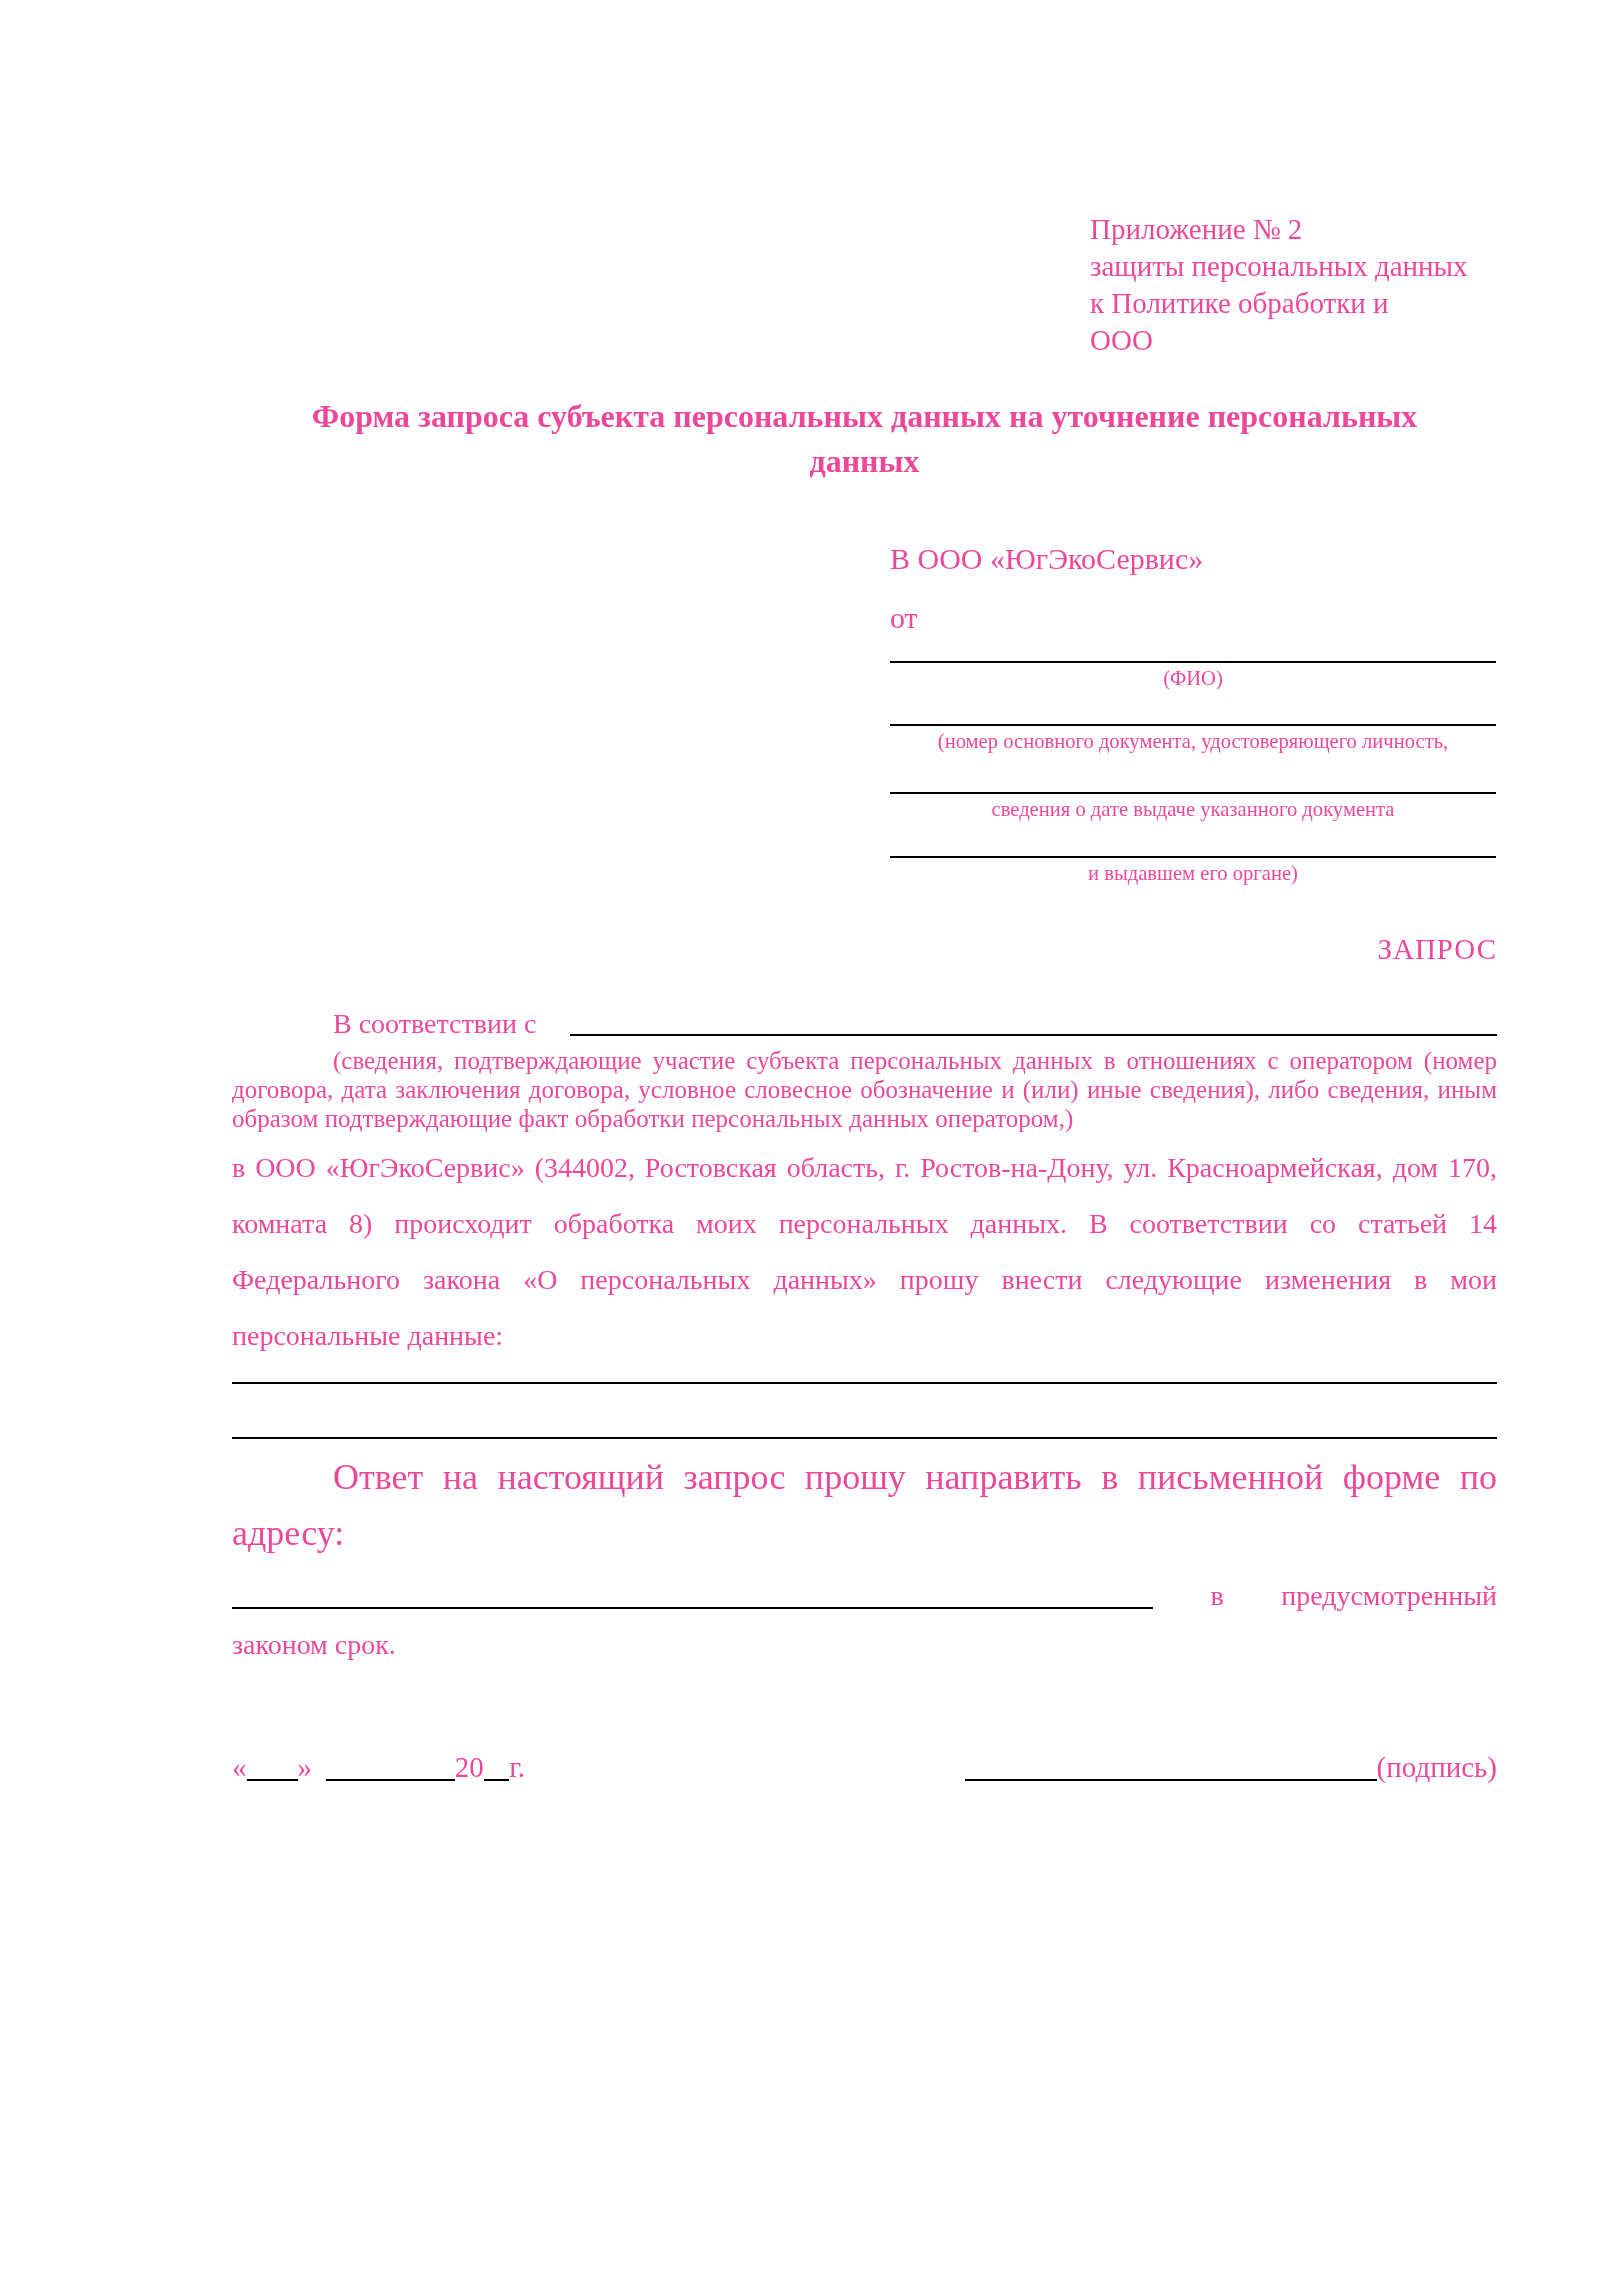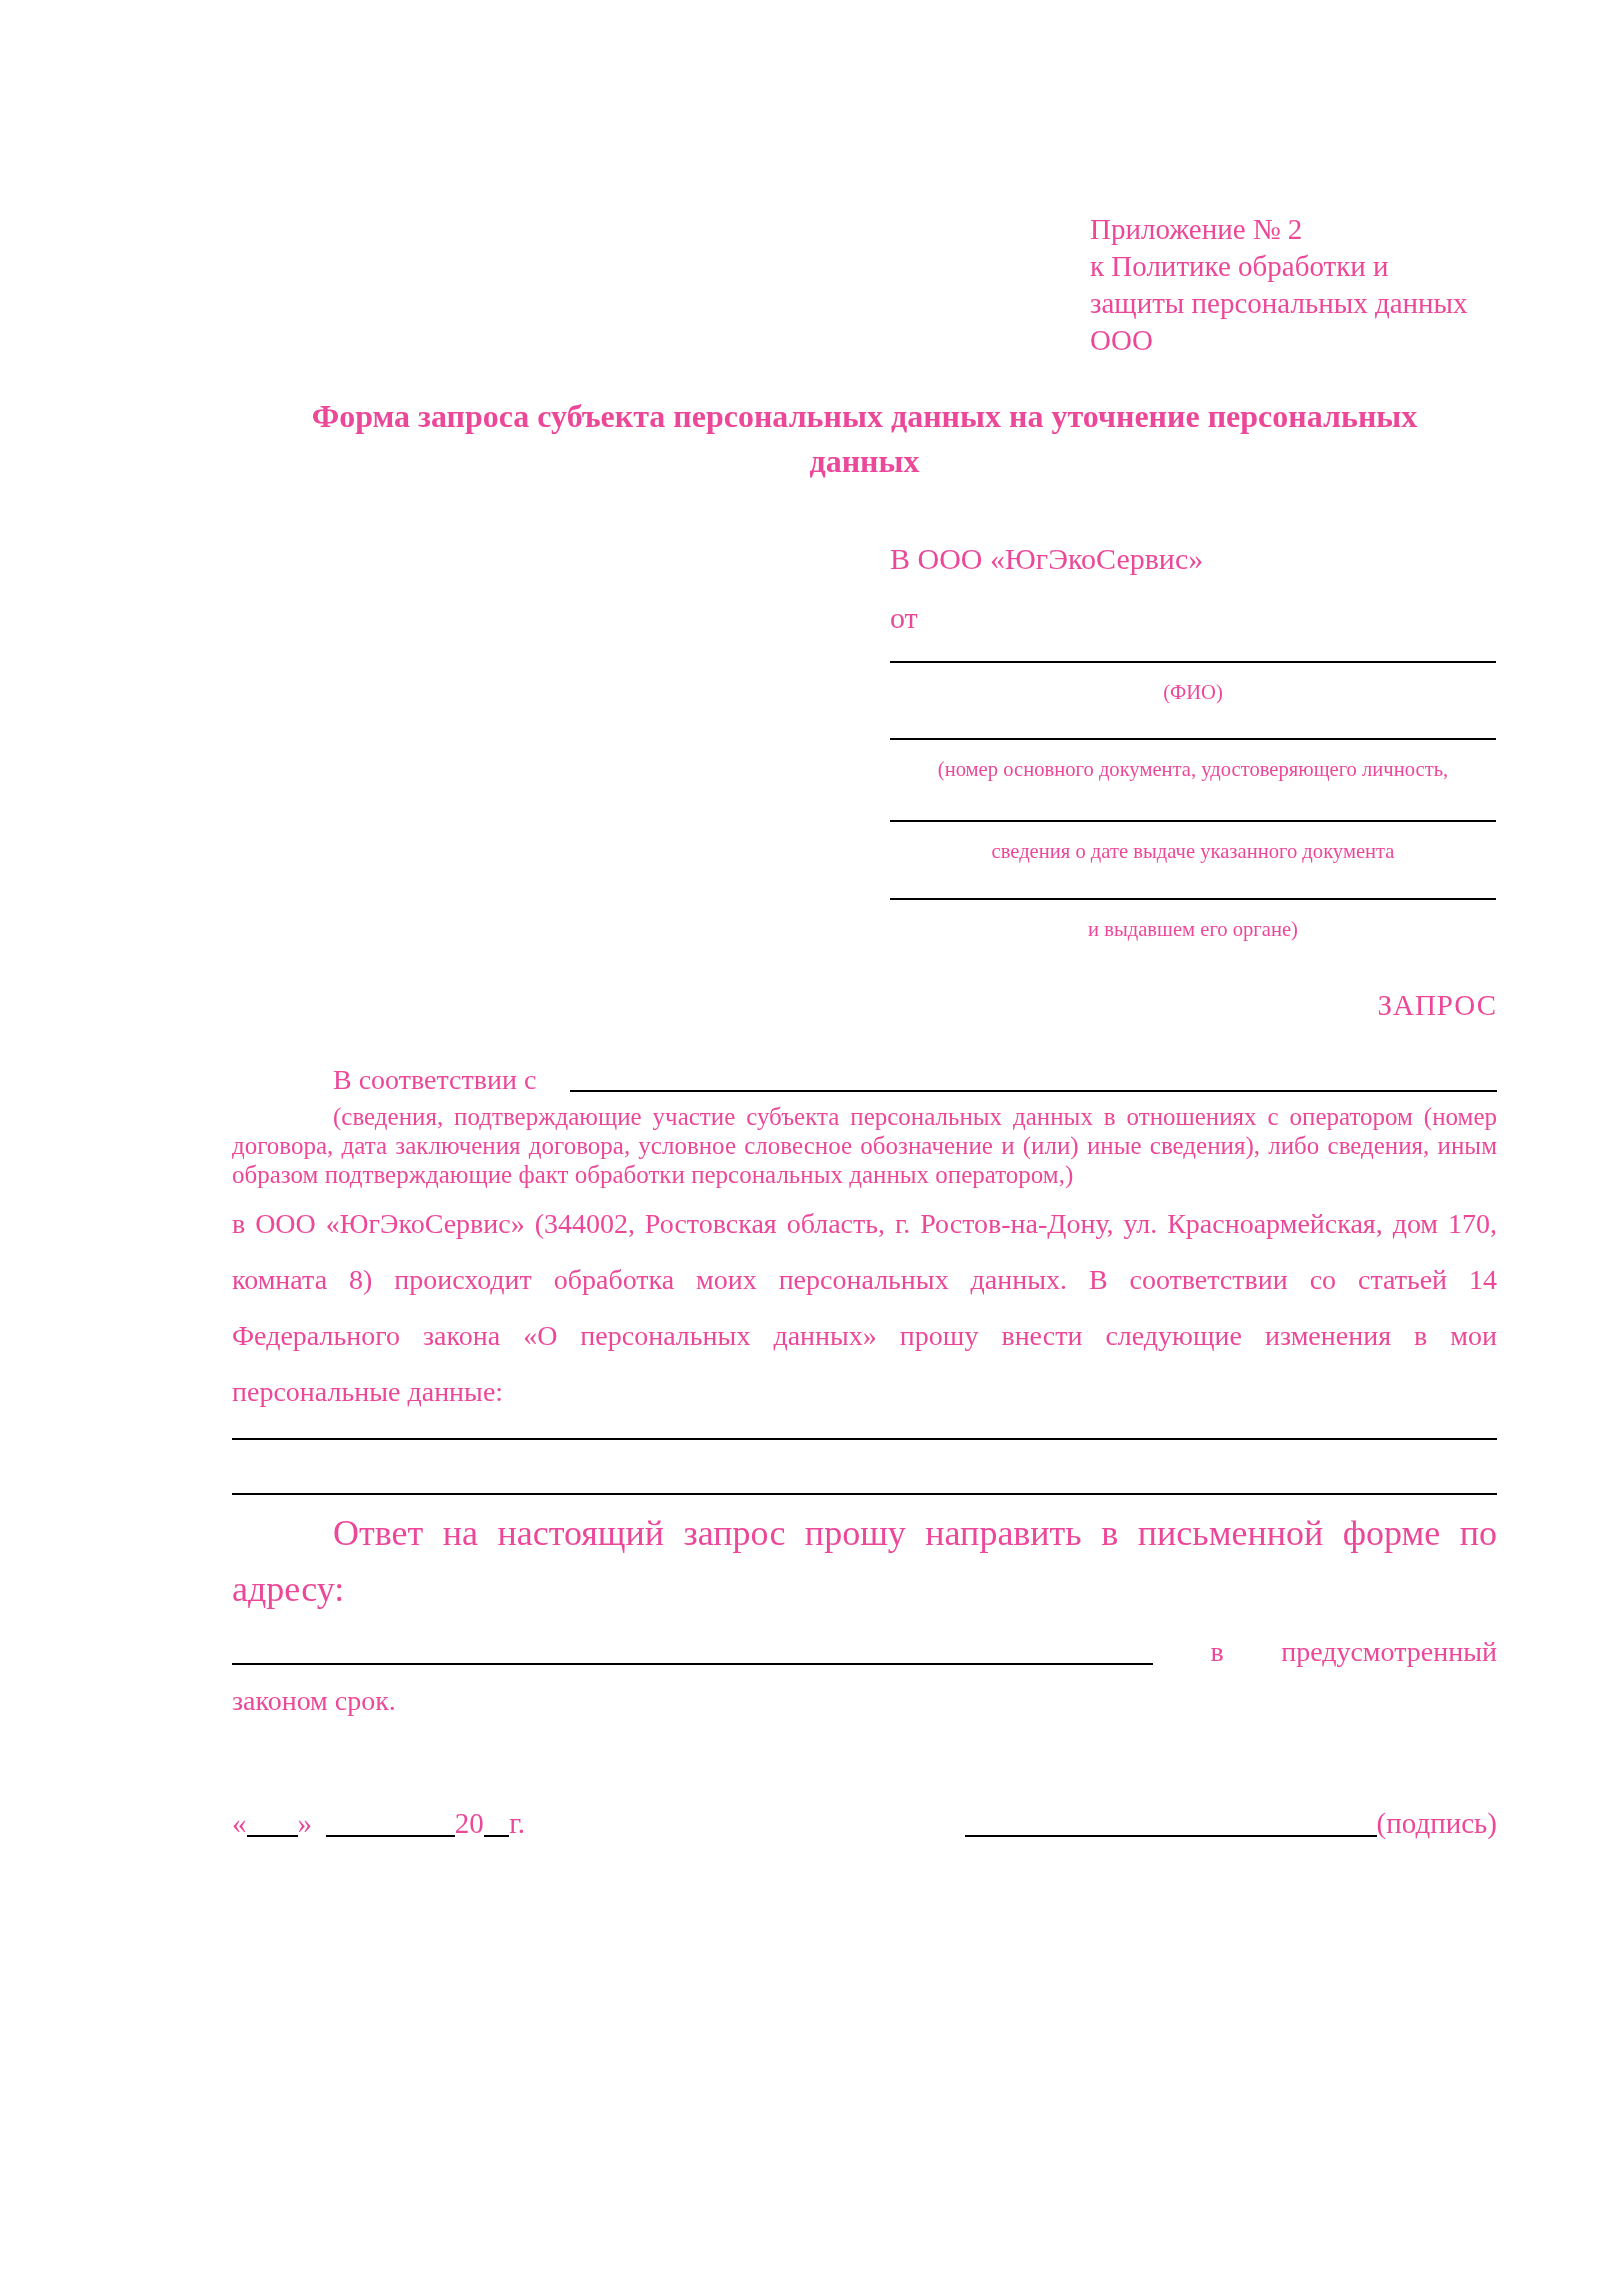--- a/index.html
+++ b/index.html
@@ -37,21 +37,21 @@
     font-size: 30px;
   }
   .addr-to { line-height: 37px; }
   .addr-from { margin-top: 21.6px; line-height: 37px; }
   .field-line { border-bottom: 2px solid #000; }
   .fl-1 { height: 25.5px; }
   .fl-2 { height: 31px; }
   .fl-3 { height: 37px; }
   .fl-4 { height: 33px; }
   .field-caption {
-    padding-top: 16px;
+    padding-top: 2px;
     text-align: center;
     font-size: 20.6px;
     line-height: 27.4px;
   }
   .request-heading {
     margin-top: 43px;
     text-align: right;
     font-size: 29px;
     line-height: 37px;
     letter-spacing: 1px;
@@ -132,22 +132,22 @@
   .u-sig { width: 412px; }
 </style>
 </head>
 <body>
 
 <div class="page">
   <div class="content">
 
     <div class="appendix">
       <div>Приложение № 2</div>
+      <div>защиты персональных данных</div>
       <div>к Политике обработки и</div>
-      <div>защиты персональных данных</div>
       <div>ООО</div>
     </div>
 
     <div class="title">Форма запроса субъекта персональных данных на уточнение персональных данных</div>
 
     <div class="addressee">
       <div class="addr-to">В ООО «ЮгЭкоСервис»</div>
       <div class="addr-from">от</div>
       <div class="field-line fl-1"></div>
       <div class="field-caption">(ФИО)</div>

